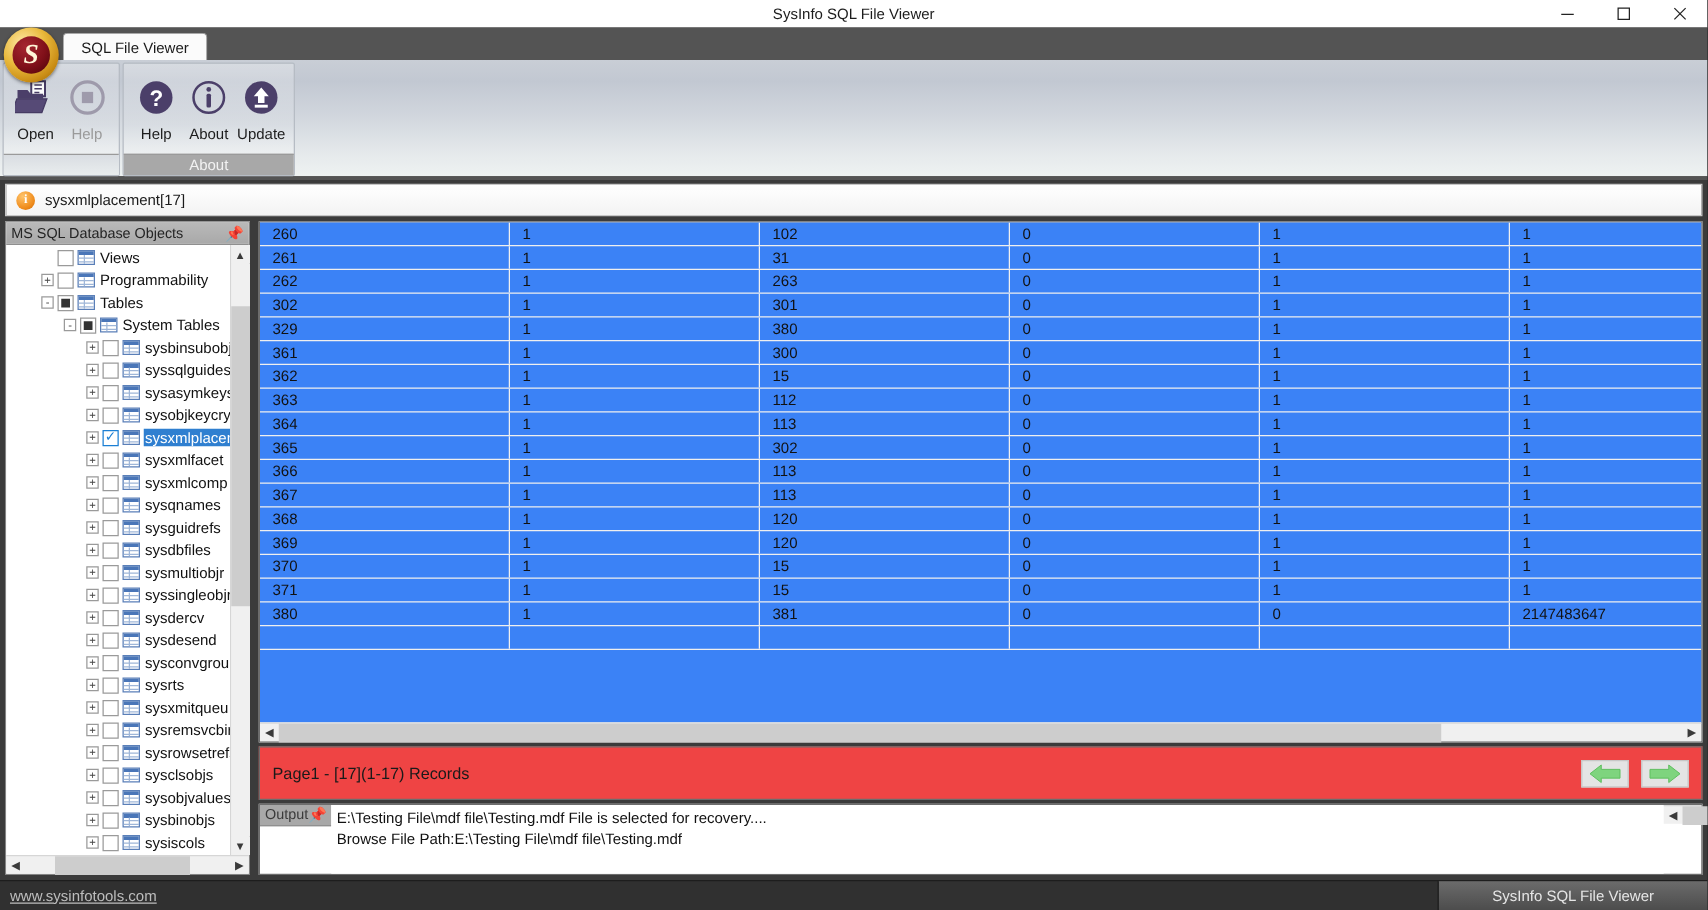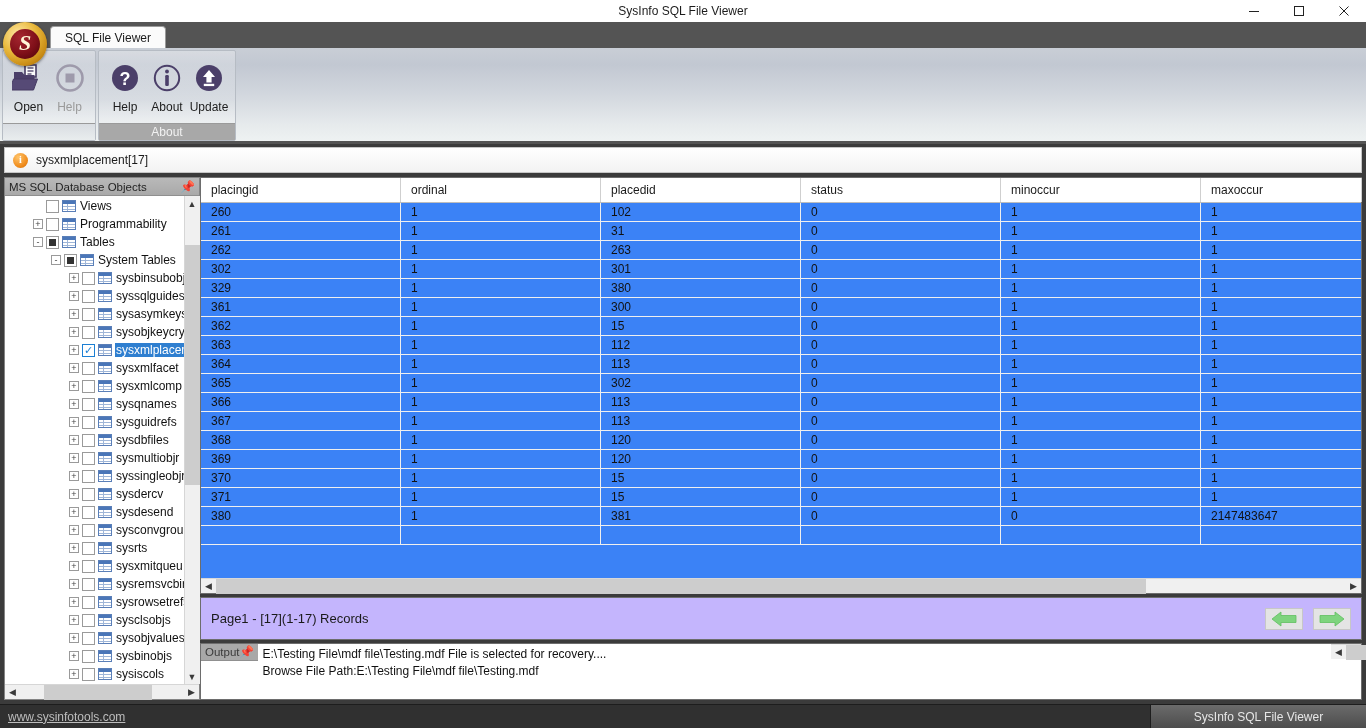--- a/index.html
+++ b/index.html
@@ -119,21 +119,21 @@
   .infobar .txt { font-size: 12px; color: #1a1a1a; }
   .circ-i {
     width: 15px; height: 15px; border-radius: 50%;
     background: radial-gradient(circle at 35% 28%, #ffc46b, #ef8b1b 65%, #c8670a 100%);
     color: #fff; font-size: 10px; font-weight: bold; font-family: "Liberation Serif", serif;
     display: flex; align-items: center; justify-content: center; line-height: 1;
   }
 
   
   .body {
-    flex: 1; display: flex; padding: 4px; gap: 0; min-height: 0;
+    flex: 1; display: flex; padding: 4px; gap: 7px; min-height: 0;
   }
 
   
   .sidebar {
     width: 196px; flex: 0 0 196px;
     display: flex; flex-direction: column;
     border: 1px solid #848484; background: #fff;
   }
   .panel-head {
     height: 18px; flex: 0 0 18px;
@@ -230,21 +230,21 @@
     display: flex; align-items: center; padding-left: 10px;
     font-size: 12px; color: #111; border-right: 1px solid #efefef;
     overflow: hidden; white-space: nowrap;
   }
   .gridhscroll {
     height: 15px; flex: 0 0 15px; background: #f0f0f0; display: flex; align-items: center;
     border-top: 1px solid #d8d8d8;
   }
 
   .pagerbar {
-    flex: 0 0 43px; border: 1px solid #6d6d6d; background: #c4b5fd;
+    flex: 0 0 43px; border: 1px solid #6d6d6d; background: #ef4444;
     display: flex; align-items: center; justify-content: space-between;
     padding: 0 10px;
   }
   .pagertext { font-size: 13px; color: #1a1a1a; }
   .pagerbtns { display: flex; gap: 10px; }
   .navbtn {
     width: 38px; height: 22px;
     background: #e4e4e4; border: 1px solid #c7c7c7;
     display: flex; align-items: center; justify-content: center;
   }
@@ -586,28 +586,20 @@
         <div class="hs-track">
           <div class="hs-thumb" style="left:24px;width:108px;"></div>
         </div>
         <div class="hs-arrow">▶</div>
       </div>
     </div>
 
     <div class="main">
 
       <div class="gridpanel">
-        <div class="gridhead" id="gridhead">
-            <div class="hc" style="width: 200px; flex: 0 0 200px;">placingid</div>
-            <div class="hc" style="width: 200px; flex: 0 0 200px;">ordinal</div>
-            <div class="hc" style="width: 200px; flex: 0 0 200px;">placedid</div>
-            <div class="hc" style="width: 200px; flex: 0 0 200px;">status</div>
-            <div class="hc" style="width: 200px; flex: 0 0 200px;">minoccur</div>
-            <div class="hc" style="width: 161px; flex: 0 0 161px;">maxoccur</div>
-          </div>
         <div class="gridrows" id="gridrows">
             <div class="grow">
               <div class="gc" style="width: 200px; flex: 0 0 200px;">260</div>
               <div class="gc" style="width: 200px; flex: 0 0 200px;">1</div>
               <div class="gc" style="width: 200px; flex: 0 0 200px;">102</div>
               <div class="gc" style="width: 200px; flex: 0 0 200px;">0</div>
               <div class="gc" style="width: 200px; flex: 0 0 200px;">1</div>
               <div class="gc" style="width: 161px; flex: 0 0 161px;">1</div>
             </div>
             <div class="grow">

